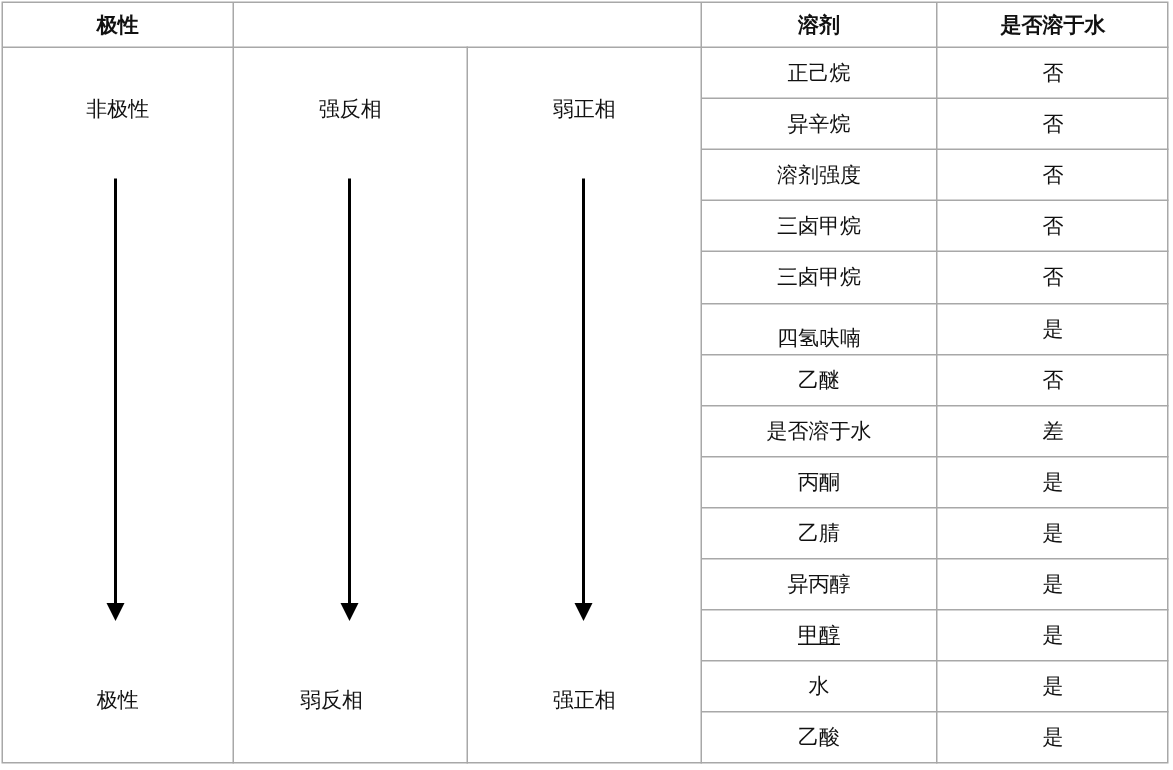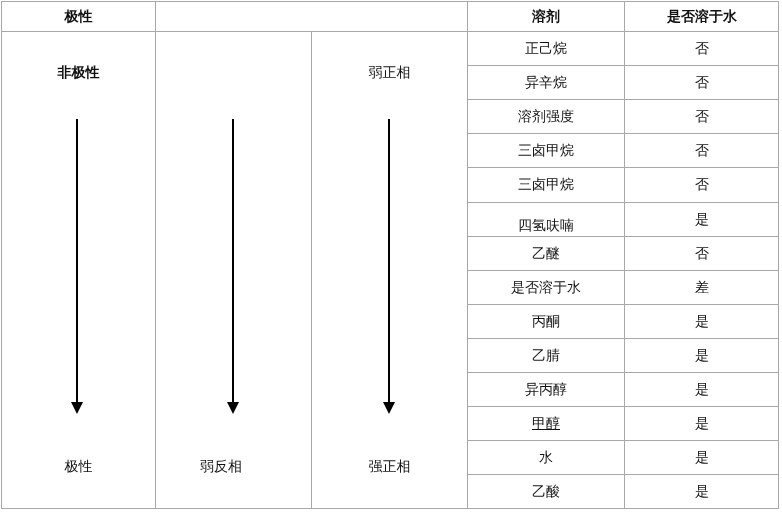--- a/index.html
+++ b/index.html
@@ -26,25 +26,26 @@
   <div class="vline" style="left:309px;top:29px;height:478px;"></div>
   <div class="vline" style="left:465px;height:507px;"></div>
   <div class="vline" style="left:622px;height:507px;"></div>
 
   <div class="hline" style="left:0;top:29px;width:777px;"></div>
 
   <div class="cell hdr" style="left:0;top:0;width:153px;height:29px;">极性</div>
   <div class="cell hdr" style="left:466px;top:0;width:156px;height:29px;">溶剂</div>
   <div class="cell hdr" style="left:623px;top:0;width:154px;height:29px;">是否溶于水</div>
 
-  <div class="cell" style="left:0;top:60px;width:153px;height:22px;font-weight:bold;">非极性</div>
+  <div class="cell" style="left:0;top:60px;width:153px;height:22px;">非极性</div>
   <div class="arrow" style="left:74px;top:117px;height:284px;"></div>
   <div class="arrowhead" style="left:69px;top:400px;"></div>
   <div class="cell" style="left:0;top:454px;width:153px;height:22px;">极性</div>
 
+  <div class="cell" style="left:154px;top:60px;width:155px;height:22px;">强反相</div>
   <div class="arrow" style="left:230px;top:117px;height:284px;"></div>
   <div class="arrowhead" style="left:225px;top:400px;"></div>
   <div class="cell" style="left:154px;top:454px;width:130px;height:22px;">弱反相</div>
 
   <div class="cell" style="left:310px;top:60px;width:155px;height:22px;">弱正相</div>
   <div class="arrow" style="left:386px;top:117px;height:284px;"></div>
   <div class="arrowhead" style="left:381px;top:400px;"></div>
   <div class="cell" style="left:310px;top:454px;width:155px;height:22px;">强正相</div>
 
   <div id="rows">

